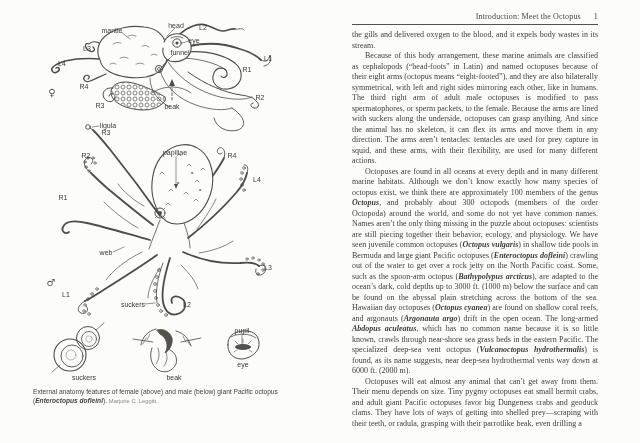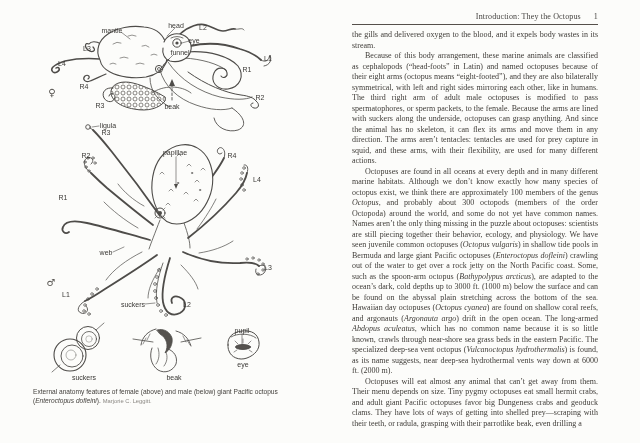--- a/index.html
+++ b/index.html
@@ -45,21 +45,21 @@
     position:absolute;left:0;top:24px;width:246px;height:0;
     border-top:1px solid #55504b;
   }
   #body-text{
     position:absolute;left:0;top:30px;width:246px;
     font-size:8px;line-height:10.5px;
     text-align:justify;
   }
   #body-text p{margin:0;padding:0;}
   #body-text p.indent{text-indent:13px;}
-  #body-text i, #caption i{font-style:italic;}
+  #body-text i, #caption i{font-style:italic;font-weight:bold;}
 </style>
 </head>
 <body>
 
 <div id="spread">
 
   <div id="left-page">
 
     <svg id="figure-svg" width="335" height="443" viewBox="0 0 335 443">
       <defs>
@@ -274,21 +274,21 @@
         <span class="sex-symbol" style="left: 51px; top: 282px;">♂</span>
       </div>
 
     <div id="caption">
       <span><span>External anatomy features of female (above) and male (below) giant Pacific octopus (</span><i>Enteroctopus dofleini</i><span>). </span></span><span class="credit">Marjorie C. Leggitt.</span>
     </div>
   </div>
 
   <div id="right-page">
     <div id="running-header">
-      <span>Introduction: They the Octopus</span>
+      <span>Introduction: Meet the Octopus</span>
       <span>1</span>
     </div>
     <div id="header-rule"></div>
     <div id="body-text">
         <p><span>the gills and delivered oxygen to the blood, and it expels body wastes in its stream.</span></p>
         <p class="indent"><span>Because of this body arrangement, these marine animals are classified as cephalopods (“head-foots” in Latin) and named octopuses because of their eight arms (octopus means “eight-footed”), and they are also bilaterally symmetrical, with left and right sides mirroring each other, like in humans. The third right arm of adult male octopuses is modified to pass spermatophores, or sperm packets, to the female. Because the arms are lined with suckers along the underside, octopuses can grasp anything. And since the animal has no skeleton, it can flex its arms and move them in any direction. The arms aren’t tentacles: tentacles are used for prey capture in squid, and these arms, with their flexibility, are used for many different actions.</span></p>
         <p class="indent"><span>Octopuses are found in all oceans at every depth and in many different marine habitats. Although we don’t know exactly how many species of octopus exist, we think there are approximately 100 members of the genus </span><i>Octopus</i><span>, and probably about 300 octopods (members of the order Octopoda) around the world, and some do not yet have common names. Names aren’t the only thing missing in the puzzle about octopuses: scientists are still piecing together their behavior, ecology, and physiology. We have seen juvenile common octopuses (</span><i>Octopus vulgaris</i><span>) in shallow tide pools in Bermuda and large giant Pacific octopuses (</span><i>Enteroctopus dofleini</i><span>) crawling out of the water to get over a rock jetty on the North Pacific coast. Some, such as the spoon-arm octopus (</span><i>Bathypolypus arcticus</i><span>), are adapted to the ocean’s dark, cold depths up to 3000 ft. (1000 m) below the surface and can be found on the abyssal plain stretching across the bottom of the sea. Hawaiian day octopuses (</span><i>Octopus cyanea</i><span>) are found on shallow coral reefs, and argonauts (</span><i>Argonauta argo</i><span>) drift in the open ocean. The long-armed </span><i>Abdopus aculeatus</i><span>, which has no common name because it is so little known, crawls through near-shore sea grass beds in the eastern Pacific. The specialized deep-sea vent octopus (</span><i>Vulcanoctopus hydrothermalis</i><span>) is found, as its name suggests, near deep-sea hydrothermal vents way down at 6000 ft. (2000 m).</span></p>
         <p class="indent"><span>Octopuses will eat almost any animal that can’t get away from them. Their menu depends on size. Tiny pygmy octopuses eat small hermit crabs, and adult giant Pacific octopuses favor big Dungeness crabs and geoduck clams. They have lots of ways of getting into shelled prey—scraping with their teeth, or radula, grasping with their parrotlike beak, even drilling a</span></p>
       </div>
   </div>

